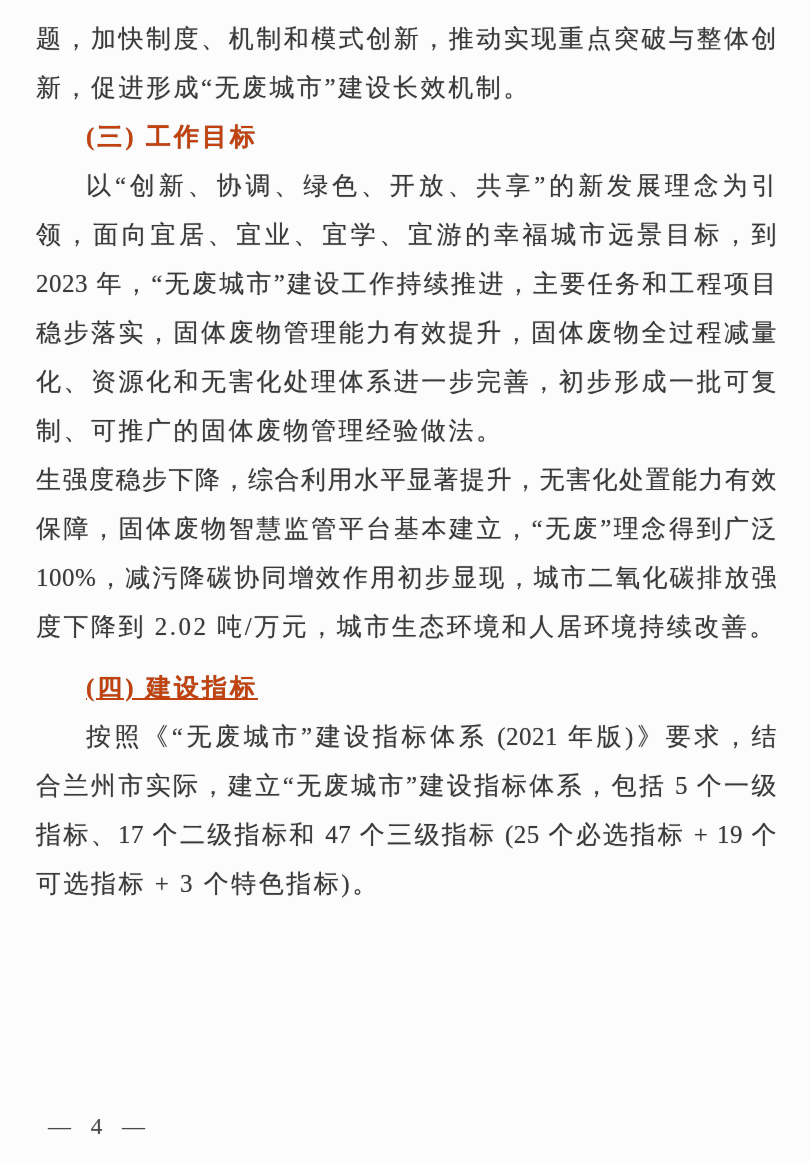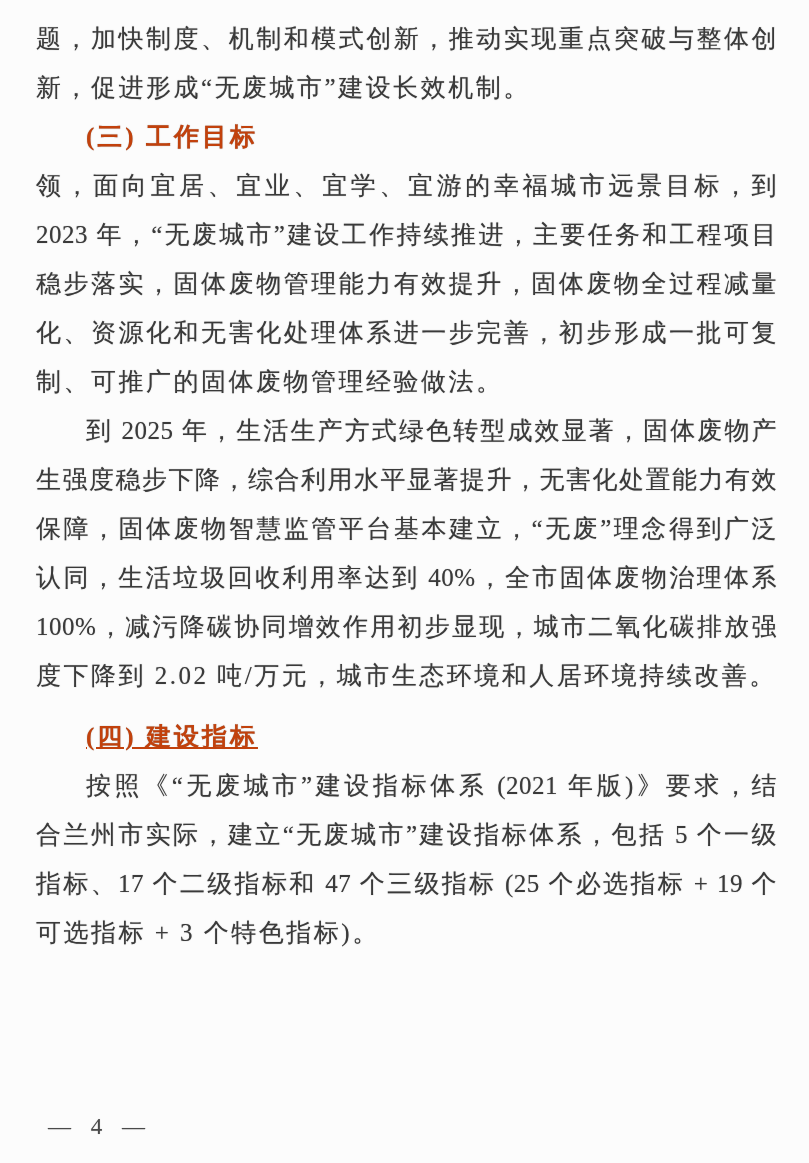--- a/index.html
+++ b/index.html
@@ -65,29 +65,28 @@
   }
 </style>
 </head>
 <body>
 
 <div class="page">
   <div class="content">
     <div class="line just">题，加快制度、机制和模式创新，推动实现重点突破与整体创</div>
     <div class="line end">新，促进形成“无废城市”建设长效机制。</div>
     <div class="line heading indent">(三) 工作目标</div>
+    <div class="line just indent">以“创新、协调、绿色、开放、共享”的新发展理念为引</div>
     <div class="line just">领，面向宜居、宜业、宜学、宜游的幸福城市远景目标，到</div>
     <div class="line just">2023 年，“无废城市”建设工作持续推进，主要任务和工程项目</div>
     <div class="line just">稳步落实，固体废物管理能力有效提升，固体废物全过程减量</div>
     <div class="line just">化、资源化和无害化处理体系进一步完善，初步形成一批可复</div>
     <div class="line end">制、可推广的固体废物管理经验做法。</div>
-    <div class="line just indent">到 2025 年，生活生产方式绿色转型成效显著，固体废物产</div>
     <div class="line just">生强度稳步下降，综合利用水平显著提升，无害化处置能力有效</div>
     <div class="line just">保障，固体废物智慧监管平台基本建立，“无废”理念得到广泛</div>
-    <div class="line just">认同，生活垃圾回收利用率达到 40%，全市固体废物治理体系</div>
     <div class="line just">100%，减污降碳协同增效作用初步显现，城市二氧化碳排放强</div>
     <div class="line end">度下降到 2.02 吨/万元，城市生态环境和人居环境持续改善。</div>
     <div class="line heading indent sp12">(四) 建设指标</div>
     <div class="line just indent">按照《“无废城市”建设指标体系 (2021 年版)》要求，结</div>
     <div class="line just">合兰州市实际，建立“无废城市”建设指标体系，包括 5 个一级</div>
     <div class="line just">指标、17 个二级指标和 47 个三级指标 (25 个必选指标 + 19 个</div>
     <div class="line end">可选指标 + 3 个特色指标)。</div>
   </div>
 
   <div class="footer">— 4 —</div>

